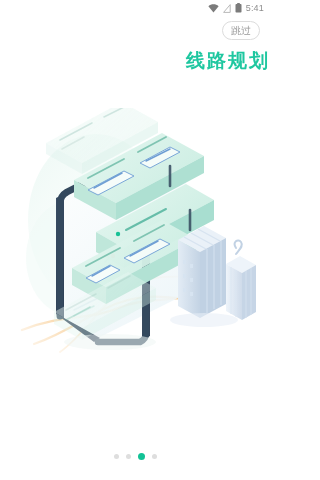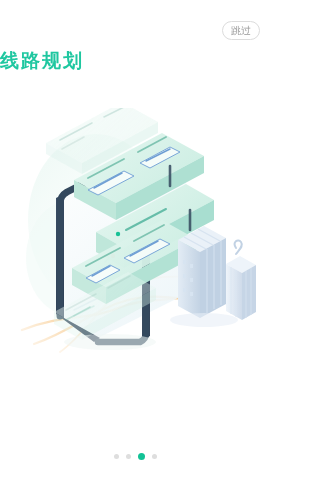--- a/index.html
+++ b/index.html
@@ -38,21 +38,21 @@
     border-radius:10px;
     background:rgba(255,255,255,.7);
     display:flex; align-items:center; justify-content:center;
     padding:0 8px;
   }
   #skip-label { font-size:10px; color:#9a9a9a; line-height:1; }
 
   
   #page-title {
     position:absolute; top:48px; left:0; width:270px;
-    text-align:left;
+    text-align:right;
     font-size:19px; font-weight:bold;
     color:#1fc7a0; letter-spacing:2px;
   }
   #page-subtitle {
     position:absolute; top:84px; left:0; width:270px;
     text-align:center;
     font-size:11.5px; color:#9b9b9b; letter-spacing:.6px;
   }
 
   
@@ -69,20 +69,39 @@
     gap:7px;
   }
   .dot { width:5px; height:5px; border-radius:50%; background:#dedede; }
   .dot.active { width:7px; height:7px; background:#13c296; }
 </style>
 </head>
 <body>
 
 <div id="screen">
 
+  <div id="status-bar">
+    <span class="sb-icon">
+      <svg width="11" height="9" viewBox="0 0 11 9">
+        <path d="M0.4 2.2 C3.2 -0.3 7.8 -0.3 10.6 2.2 L5.5 8.4 Z" fill="#7b7b7b"></path>
+      </svg>
+    </span>
+    <span class="sb-icon">
+      <svg width="8" height="9" viewBox="0 0 8 9">
+        <path d="M7.2 0.6 L7.2 8.4 L0.6 8.4 Z" fill="none" stroke="#b9b9b9" stroke-width="1"></path>
+      </svg>
+    </span>
+    <span class="sb-icon">
+      <svg width="7" height="10" viewBox="0 0 7 10">
+        <rect x="2.2" y="0" width="2.6" height="1.1" fill="#7b7b7b"></rect>
+        <rect x="0.5" y="1.1" width="6" height="8.4" rx="0.8" fill="#7b7b7b"></rect>
+      </svg>
+    </span>
+    <span id="status-time">5:41</span>
+  </div>
 
   <div id="skip-button">
     <span id="skip-label">跳过</span>
   </div>
 
   <div id="page-title">线路规划</div>
 
   <div id="illustration">
     <svg viewBox="0 0 270 250" xmlns="http://www.w3.org/2000/svg">
       <defs>

